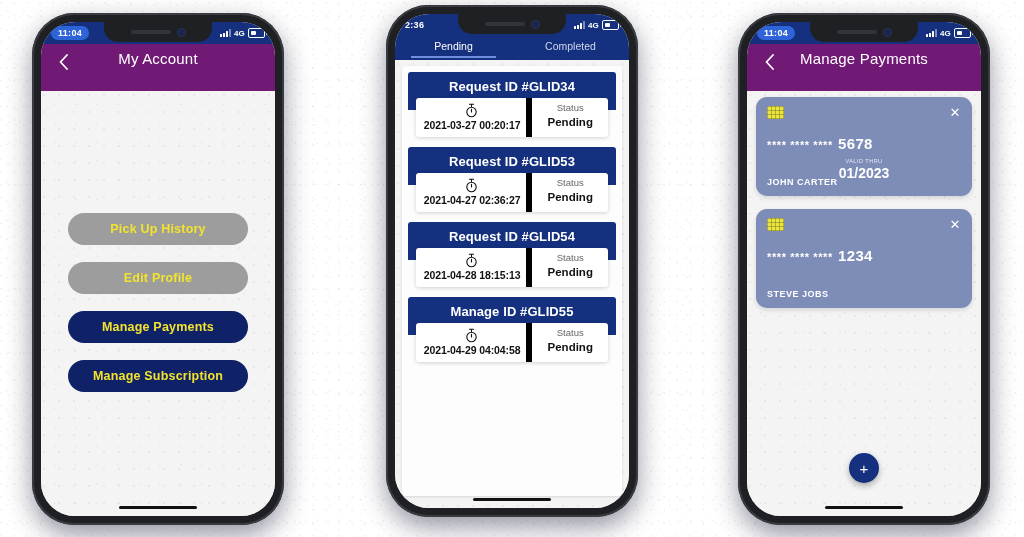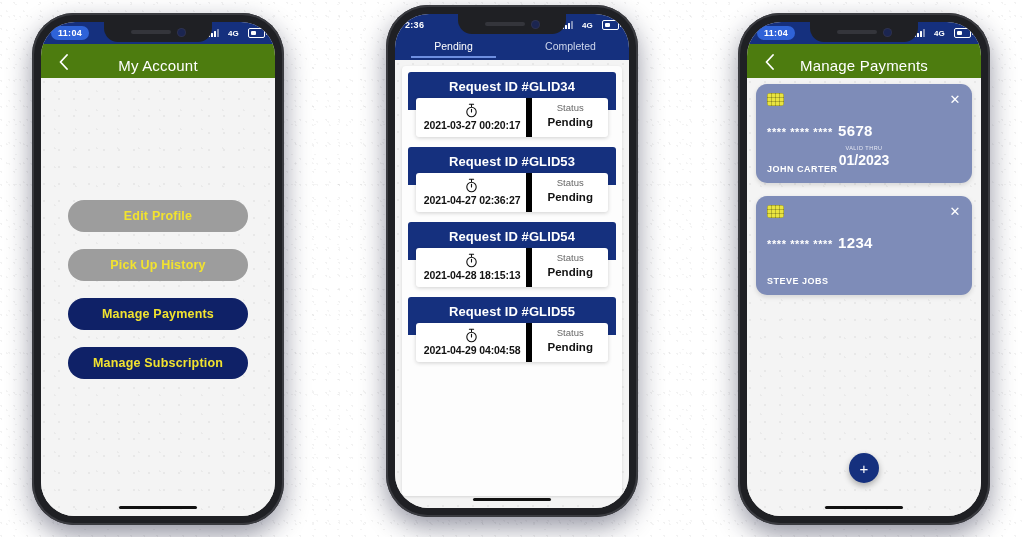--- a/index.html
+++ b/index.html
@@ -51,36 +51,36 @@
   .cam{width:7px;height:7px;border-radius:50%;background:#1b2550;box-shadow:0 0 0 1px #2d3150;}
 
   
   .statusbar{
     height:22px;background:#15307e;color:#fff;
     display:flex;align-items:center;justify-content:space-between;
     padding:0 10px;font-size:9px;flex:none;position:relative;z-index:15;
   }
   .clock{font-weight:700;letter-spacing:.3px;font-size:9px;}
   .clock.pill{background:#2f63d8;border-radius:9px;padding:2px 7px;}
-  .sb-right{display:flex;align-items:center;gap:9px;}
+  .sb-right{display:flex;align-items:center;gap:3px;}
   .bars{display:flex;align-items:flex-end;gap:1px;height:8px;}
   .bars i{display:block;width:2px;background:#fff;border-radius:.5px;}
   .bars i:nth-child(1){height:3px;}
   .bars i:nth-child(2){height:4.5px;}
   .bars i:nth-child(3){height:6px;}
   .bars i:nth-child(4){height:8px;background:rgba(255,255,255,.45);}
   .net{font-size:8px;font-weight:600;letter-spacing:.2px;}
   .batt{width:15px;height:8px;border:1px solid #fff;border-radius:2px;position:relative;display:flex;align-items:center;}
   .batt:after{content:"";position:absolute;right:-3px;top:2px;width:1.5px;height:4px;background:#fff;border-radius:0 1px 1px 0;}
   .batt i{display:block;height:4px;width:5px;background:#fff;margin-left:1.5px;border-radius:1px;}
 
   
   .appbar{
-    background:#4d7c0f;color:#fff;flex:none;
-    display:flex;align-items:flex-end;padding:6px 12px 4px;position:relative;
+    background:#701a75;color:#fff;flex:none;
+    display:flex;align-items:flex-start;padding:6px 12px 17px;position:relative;
   }
   .back{
     width:20px;height:24px;display:flex;align-items:center;justify-content:center;
     cursor:pointer;flex:none;
   }
   .back svg{display:block;}
   .apptitle{
     flex:1;text-align:center;font-size:15px;font-weight:400;letter-spacing:.2px;
     margin-left:-20px;
   }
@@ -221,22 +221,22 @@
         <div class="appbar">
           <div class="back">
             <svg width="11" height="16" viewBox="0 0 11 16">
               <path d="M9 1 L2.5 8 L9 15" stroke="#ffffff" stroke-width="1.8" fill="none" stroke-linecap="round" stroke-linejoin="round"></path>
             </svg>
           </div>
           <div class="apptitle">My Account</div>
         </div>
         <div class="body speck">
           <div class="btnstack">
+            <button class="pillbtn grey">Pick Up History</button>
             <button class="pillbtn grey">Edit Profile</button>
-            <button class="pillbtn grey">Pick Up History</button>
             <button class="pillbtn navy">Manage Payments</button>
             <button class="pillbtn navy">Manage Subscription</button>
           </div>
           <div class="homebar"></div>
         </div>
       </div>
     </div>
     <div class="phone p2">
       <div class="screen">
         <div class="notch">
@@ -321,21 +321,21 @@
                   </div>
                   <div class="reqtime">2021-04-28 18:15:13</div>
                 </div>
                 <div class="reqcol stat">
                   <div class="statlabel">Status</div>
                   <div class="statval">Pending</div>
                 </div>
               </div>
             </div>
             <div class="reqcard">
-              <div class="reqhead">Request ID #GLID55</div>
+              <div class="reqhead">Manage ID #GLID55</div>
               <div class="reqbody">
                 <div class="reqcol time">
                   <div class="clockicon">
                     <svg width="13" height="15" viewBox="0 0 13 15">
                       <g stroke="#111" fill="none" stroke-width="1.1">
                         <circle cx="6.5" cy="9" r="4.7"></circle>
                         <path d="M4.4 1.2 H8.6 M6.5 1.2 V3.6" stroke-linecap="round"></path>
                         <path d="M6.5 9 V6.4" stroke-linecap="round"></path>
                       </g>
                     </svg>

